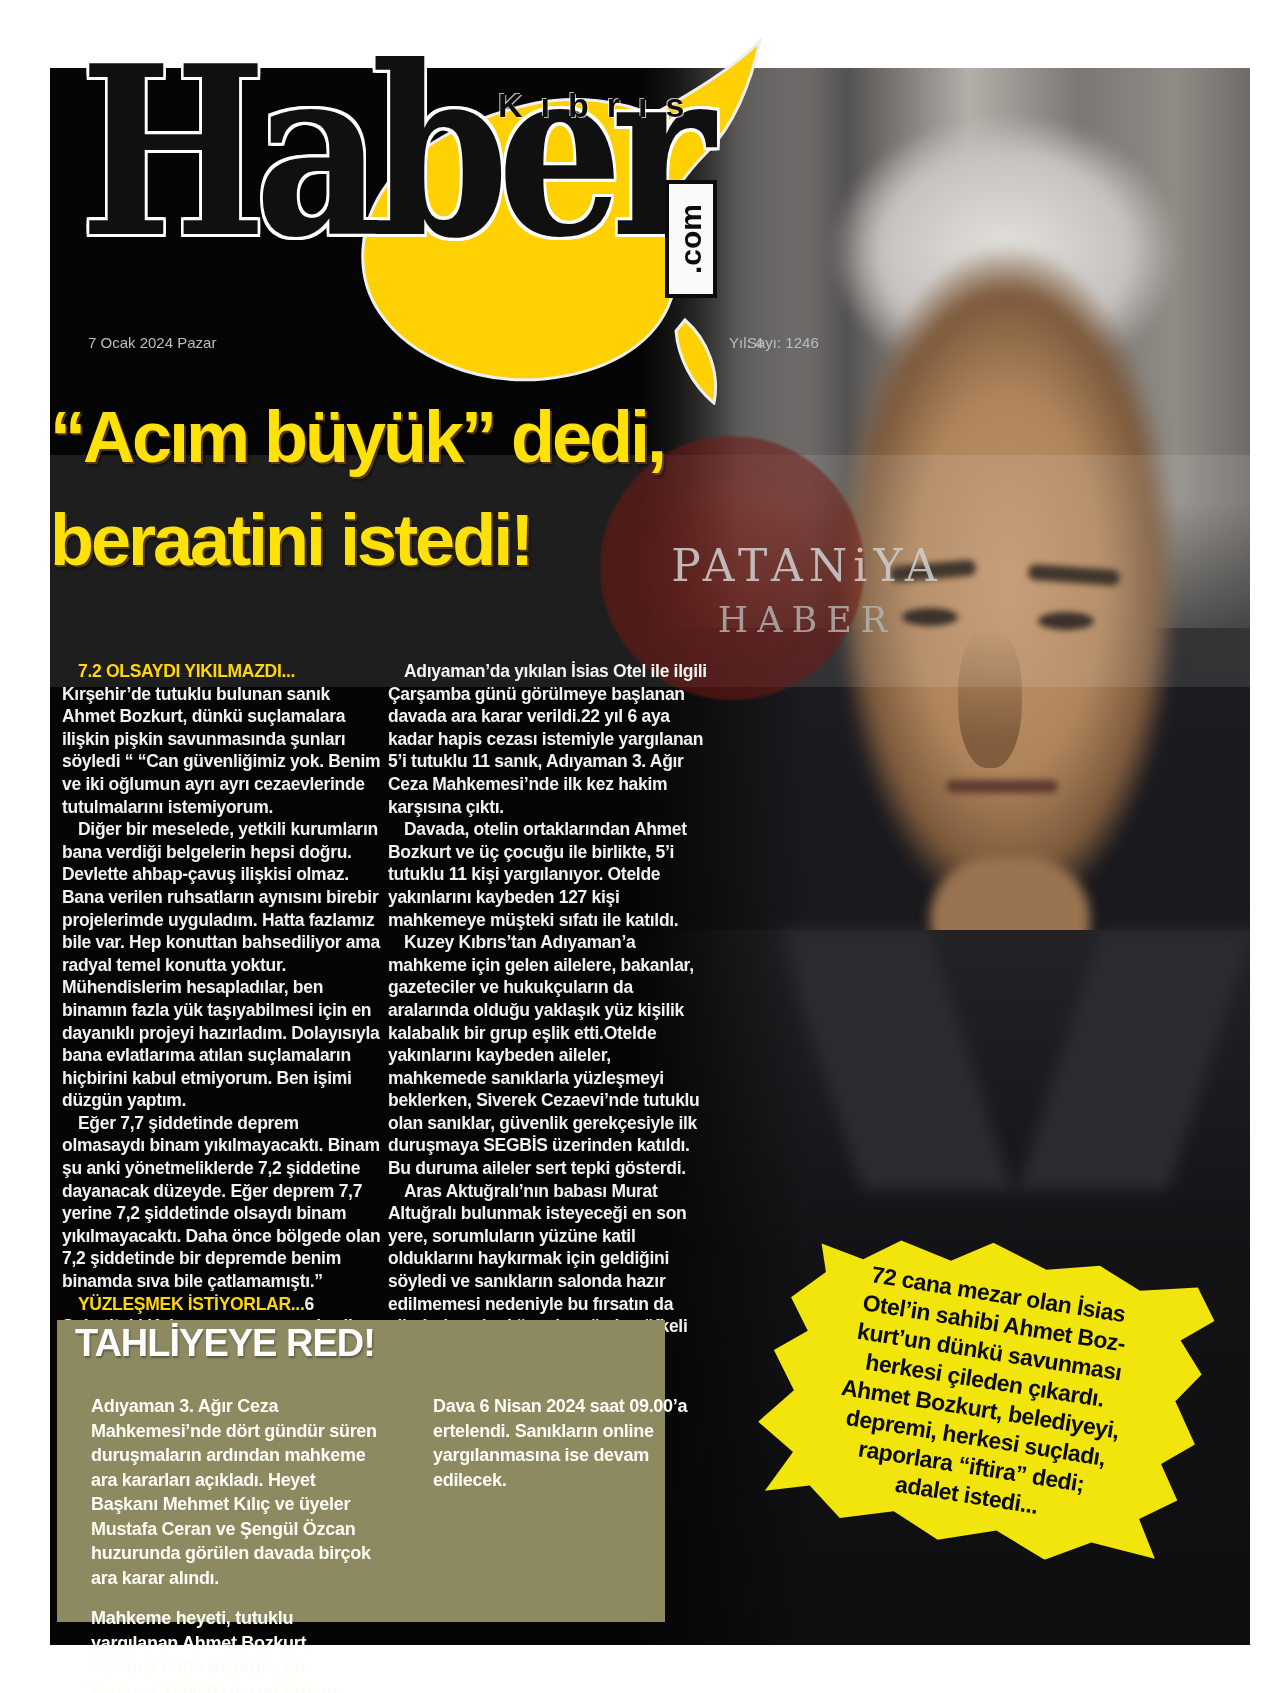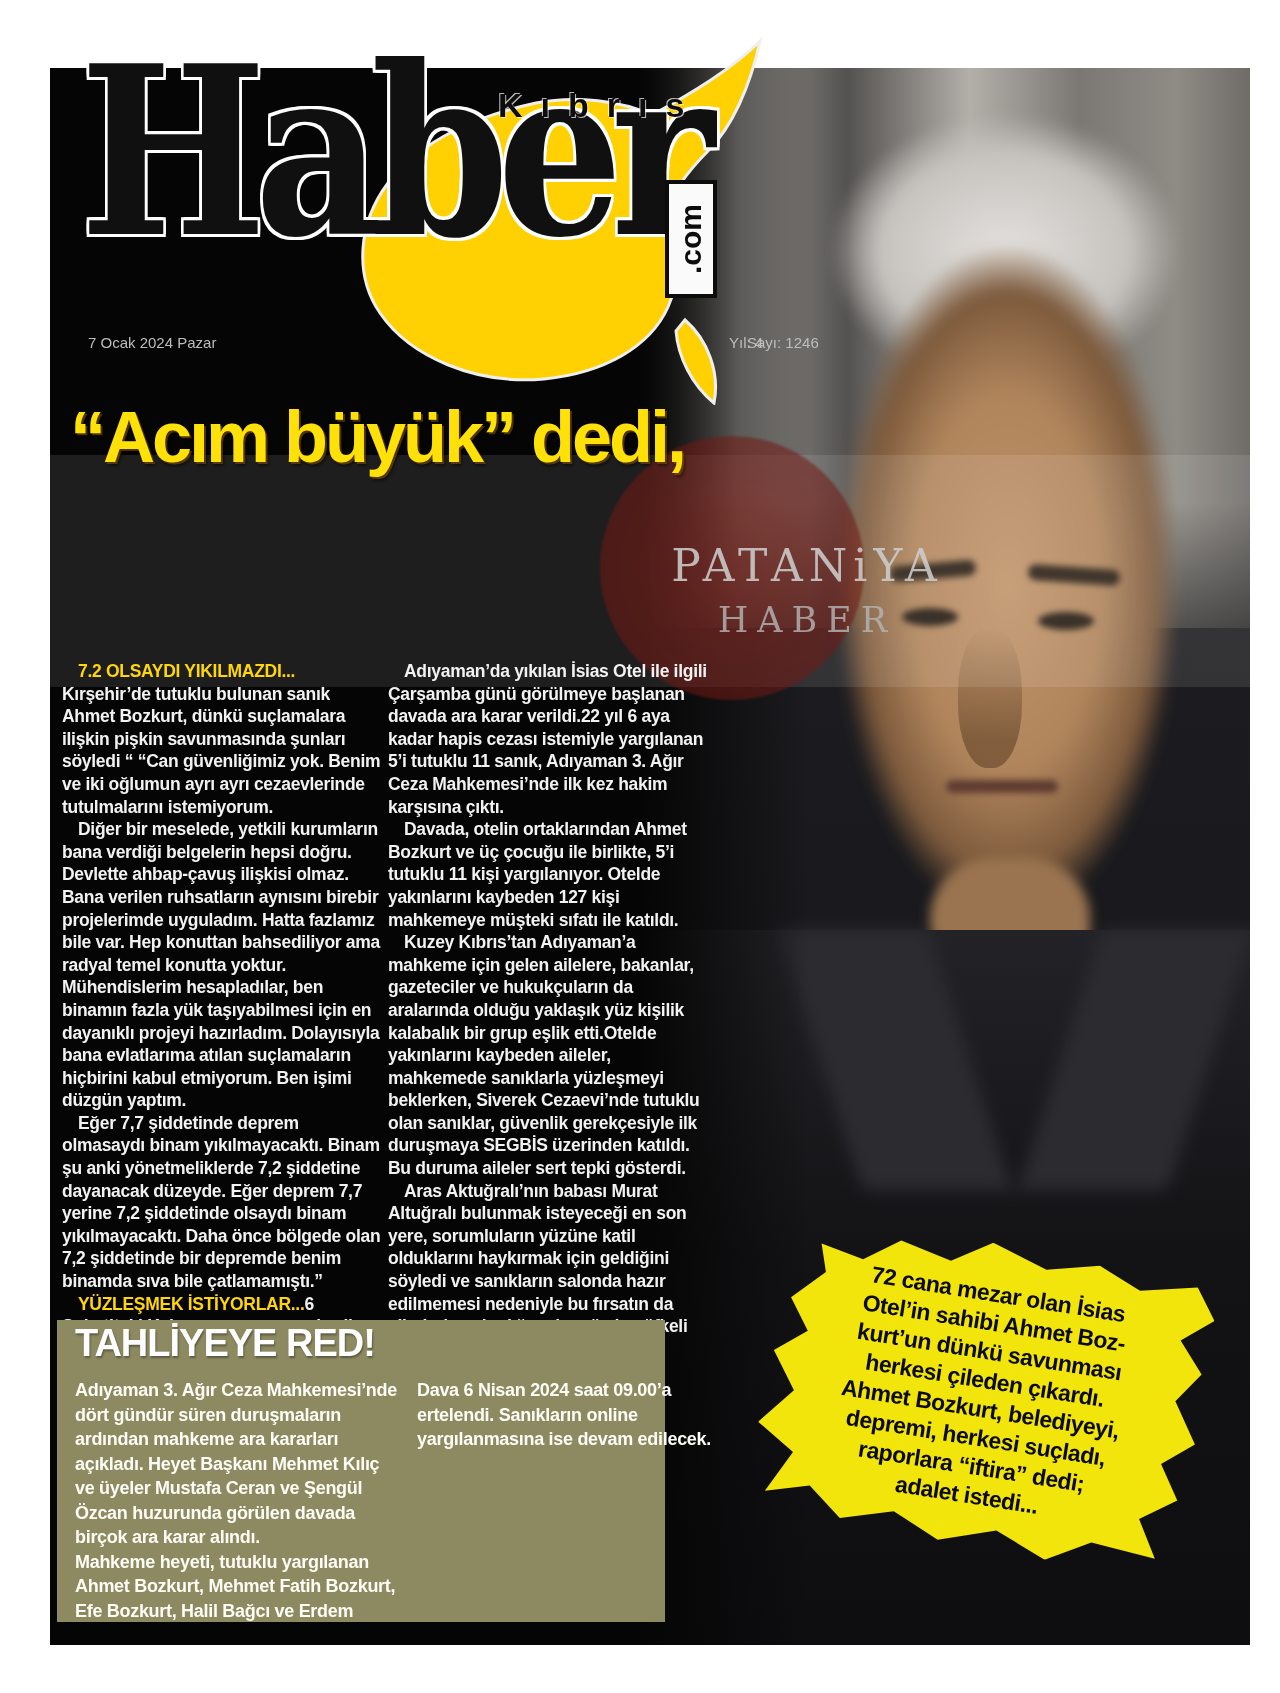--- a/index.html
+++ b/index.html
@@ -62,41 +62,41 @@
     text-shadow:-1px -1px 0 rgba(255,255,255,.7),1px 1px 0 rgba(255,255,255,.7);}
   .brand-com{position:absolute;left:615px;top:112px;z-index:5;width:44px;height:110px;
     background:#fafafa;border:4px solid #0c0c0c;display:flex;align-items:center;justify-content:center;
     writing-mode:vertical-rl;transform:rotate(180deg);font-weight:bold;font-size:30px;color:#0c0c0c;}
   .dateline{position:absolute;top:266px;z-index:5;font-size:15px;color:#bdbdbd;}
   .date-left{left:38px;}
   .yil{left:647px;margin-left:32px;}
   .sayi{left:681px;left:697px;}
 
   
-  .headline{position:absolute;left:20px;top:318px;z-index:7;font-weight:800;font-size:72px;
+  .headline{position:absolute;left:0;top:318px;z-index:7;font-weight:800;font-size:72px;
     line-height:103px;color:#ffe10a;letter-spacing:-3px;
     text-shadow:2px 2px 0 rgba(140,90,0,.55),3px 4px 3px rgba(0,0,0,.45);}
 
   
   .col{position:absolute;top:592px;width:322px;z-index:6;color:#f2f2f2;font-weight:bold;
     font-size:17.5px;line-height:22.6px;letter-spacing:-.3px;text-align:left;}
   .col1{left:12px;}
   .col2{left:338px;}
   .para{margin:0;text-indent:16px;}
   .lead{color:#ffd60a;}
 
   
   .redbox{position:absolute;left:7px;top:1252px;width:608px;height:302px;background:#8d8a62;z-index:6;}
   .redbox-title{position:absolute;left:18px;top:2px;font-size:38px;font-weight:800;color:#fdfdfd;
     letter-spacing:-1px;text-shadow:1px 2px 2px rgba(0,0,0,.35);}
   .rcol{position:absolute;top:58px;color:#fdfdf6;font-weight:bold;font-size:18px;line-height:24.5px;
     letter-spacing:-.3px;}
   .rcol1{left:18px;width:322px;}
   .rcol2{left:360px;width:312px;}
-  .rpara{margin:0;text-indent:0;}
+  .rpara{margin:16px;text-indent:0;}
 
   
   .sticker{position:absolute;left:715px;top:1175px;width:435px;height:305px;z-index:6;transform:rotate(9deg);}
   .sticker-bg{position:absolute;inset:0;background:#f2e50c;
     clip-path:polygon(3% 28%,10% 18%,8% 9%,18% 12%,26% 4%,38% 8%,47% 0%,60% 6%,72% 2%,82% 8%,95% 4%,100% 14%,93% 22%,99% 32%,94% 42%,100% 55%,93% 63%,98% 74%,90% 82%,95% 94%,80% 92%,70% 100%,58% 93%,45% 99%,34% 92%,22% 97%,14% 88%,4% 92%,9% 78%,0% 70%,7% 58%,1% 46%,8% 38%);}
   .sticker-text{position:absolute;left:0;top:36px;width:100%;text-align:center;color:#0b0b0b;
     font-weight:800;font-size:23px;line-height:29px;letter-spacing:-.5px;}
 </style>
 </head>
 <body>
@@ -135,20 +135,21 @@
     </svg>
     <div class="brand-haber">Haber</div>
     <div class="brand-kibris">Kıbrıs</div>
     <div class="brand-com">.com</div>
     <div class="dateline date-left">7 Ocak 2024 Pazar</div>
     <div class="dateline yil">Yıl: 4</div>
     <div class="dateline sayi">Sayı: 1246</div>
 
     <div class="headline">
       <div>“Acım büyük” dedi,</div>
+      <div>beraatini istedi!</div>
     </div>
 
     <div class="col col1" id="article-col1">
         <p class="para"><span class="lead">7.2 OLSAYDI YIKILMAZDI... </span>Kırşehir’de tutuklu bulunan sanık Ahmet Bozkurt, dünkü suçlamalara ilişkin pişkin savunmasında şunları söyledi “ “Can güvenliğimiz yok. Benim ve iki oğlumun ayrı ayrı cezaevlerinde tutulmalarını istemiyorum.</p>
         <p class="para">Diğer bir meselede, yetkili kurumların bana verdiği belgelerin hepsi doğru. Devlette ahbap-çavuş ilişkisi olmaz. Bana verilen ruhsatların aynısını birebir projelerimde uyguladım. Hatta fazlamız bile var. Hep konuttan bahsediliyor ama radyal temel konutta yoktur. Mühendislerim hesapladılar, ben binamın fazla yük taşıyabilmesi için en dayanıklı projeyi hazırladım. Dolayısıyla bana evlatlarıma atılan suçlamaların hiçbirini kabul etmiyorum. Ben işimi düzgün yaptım.</p>
         <p class="para">Eğer 7,7 şiddetinde deprem olmasaydı binam yıkılmayacaktı. Binam şu anki yönetmeliklerde 7,2 şiddetine dayanacak düzeyde. Eğer deprem 7,7 yerine 7,2 şiddetinde olsaydı binam yıkılmayacaktı. Daha önce bölgede olan 7,2 şiddetinde bir depremde benim binamda sıva bile çatlamamıştı.”</p>
         <p class="para"><span class="lead">YÜZLEŞMEK İSTİYORLAR...</span>6 Şubat’taki Kahramanmaraş merkezli depremlerde,</p>
       </div>
     <div class="col col2" id="article-col2">
         <p class="para">Adıyaman’da yıkılan İsias Otel ile ilgili Çarşamba günü görülmeye başlanan davada ara karar verildi.22 yıl 6 aya kadar hapis cezası istemiyle yargılanan 5’i tutuklu 11 sanık, Adıyaman 3. Ağır Ceza Mahkemesi’nde ilk kez hakim karşısına çıktı.</p>

